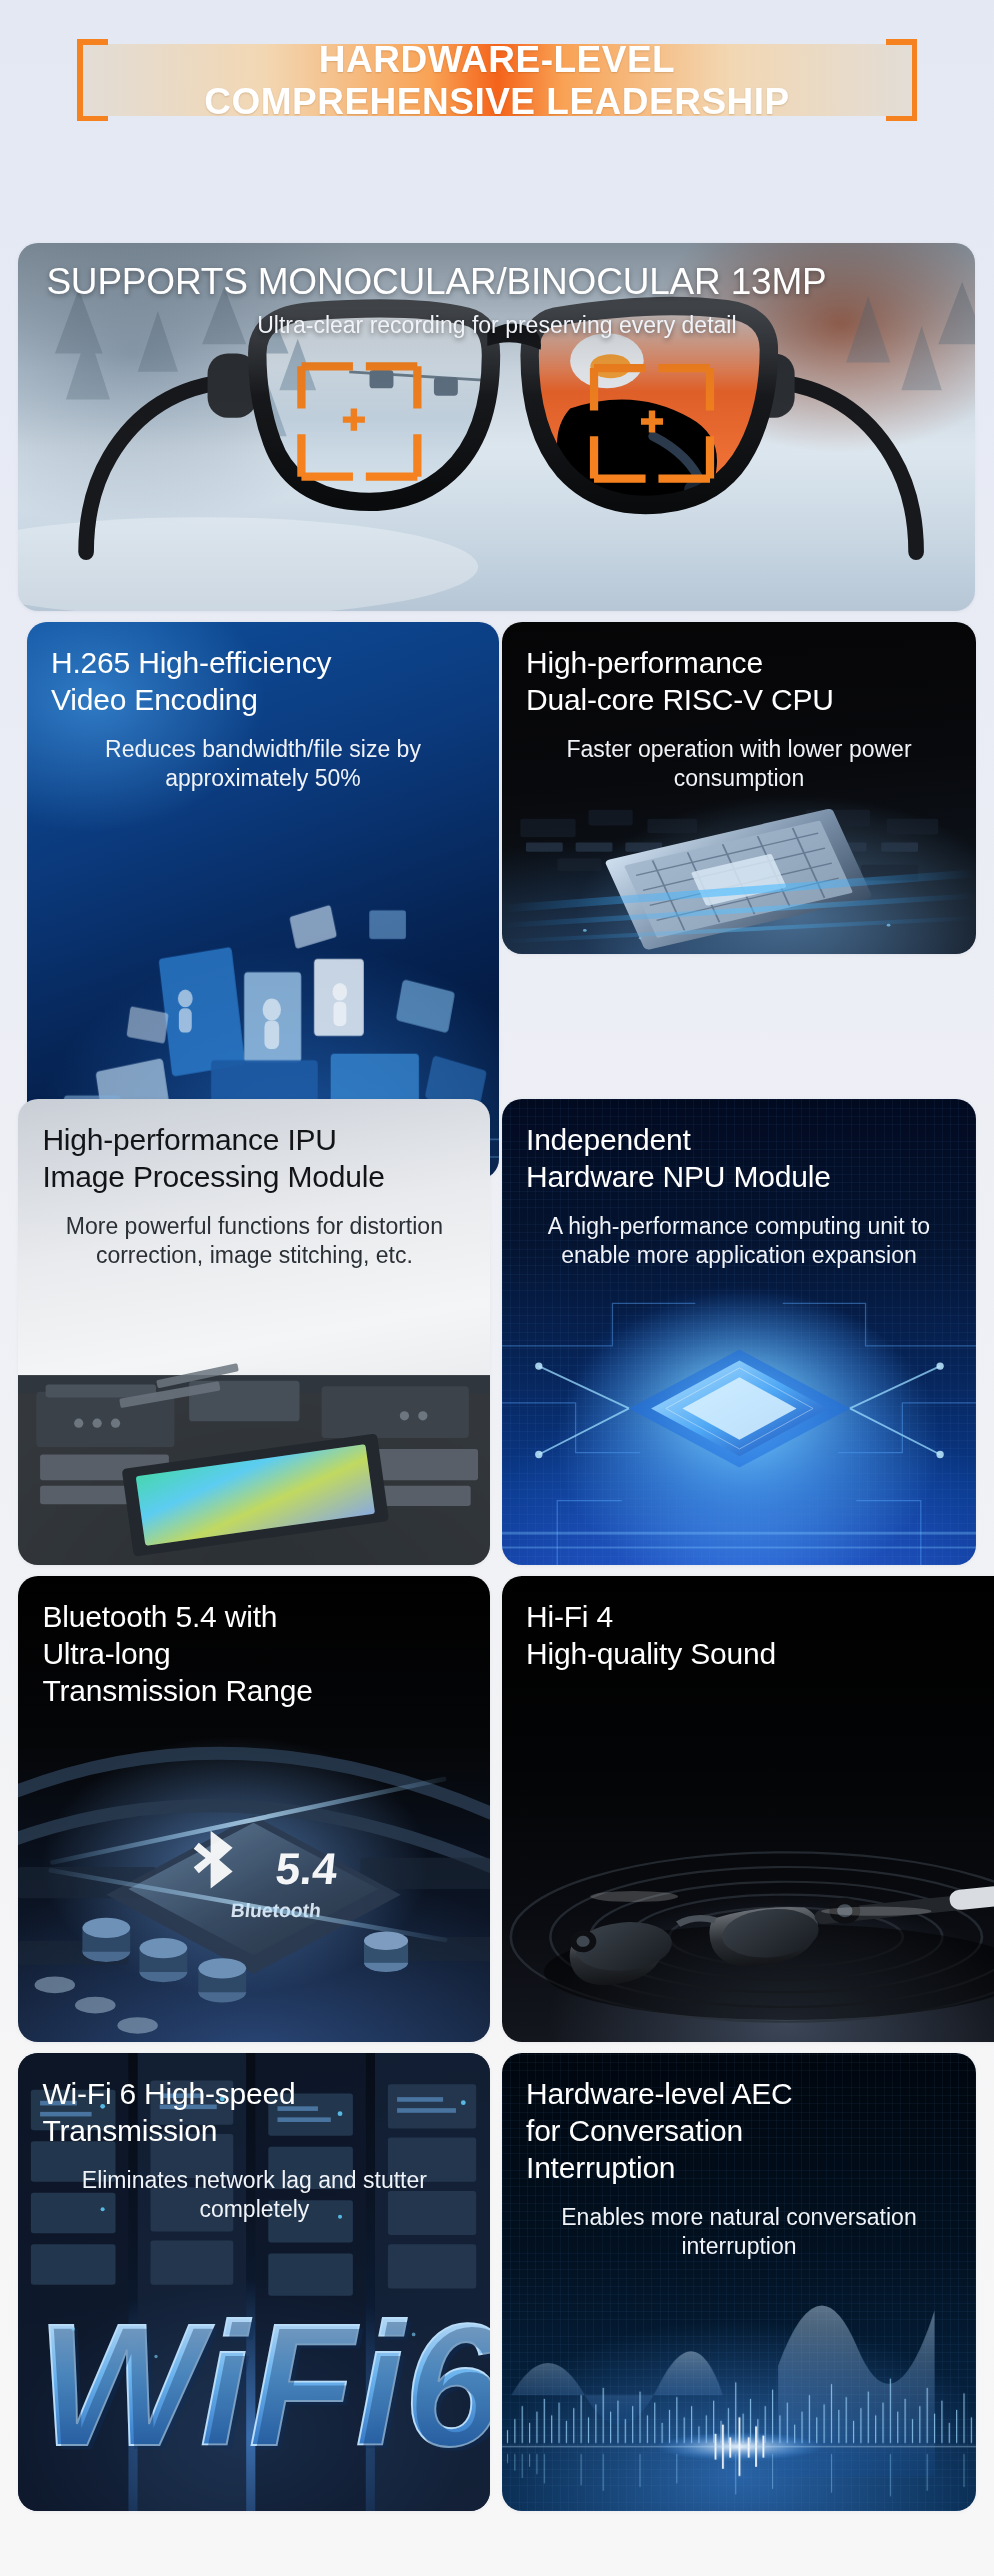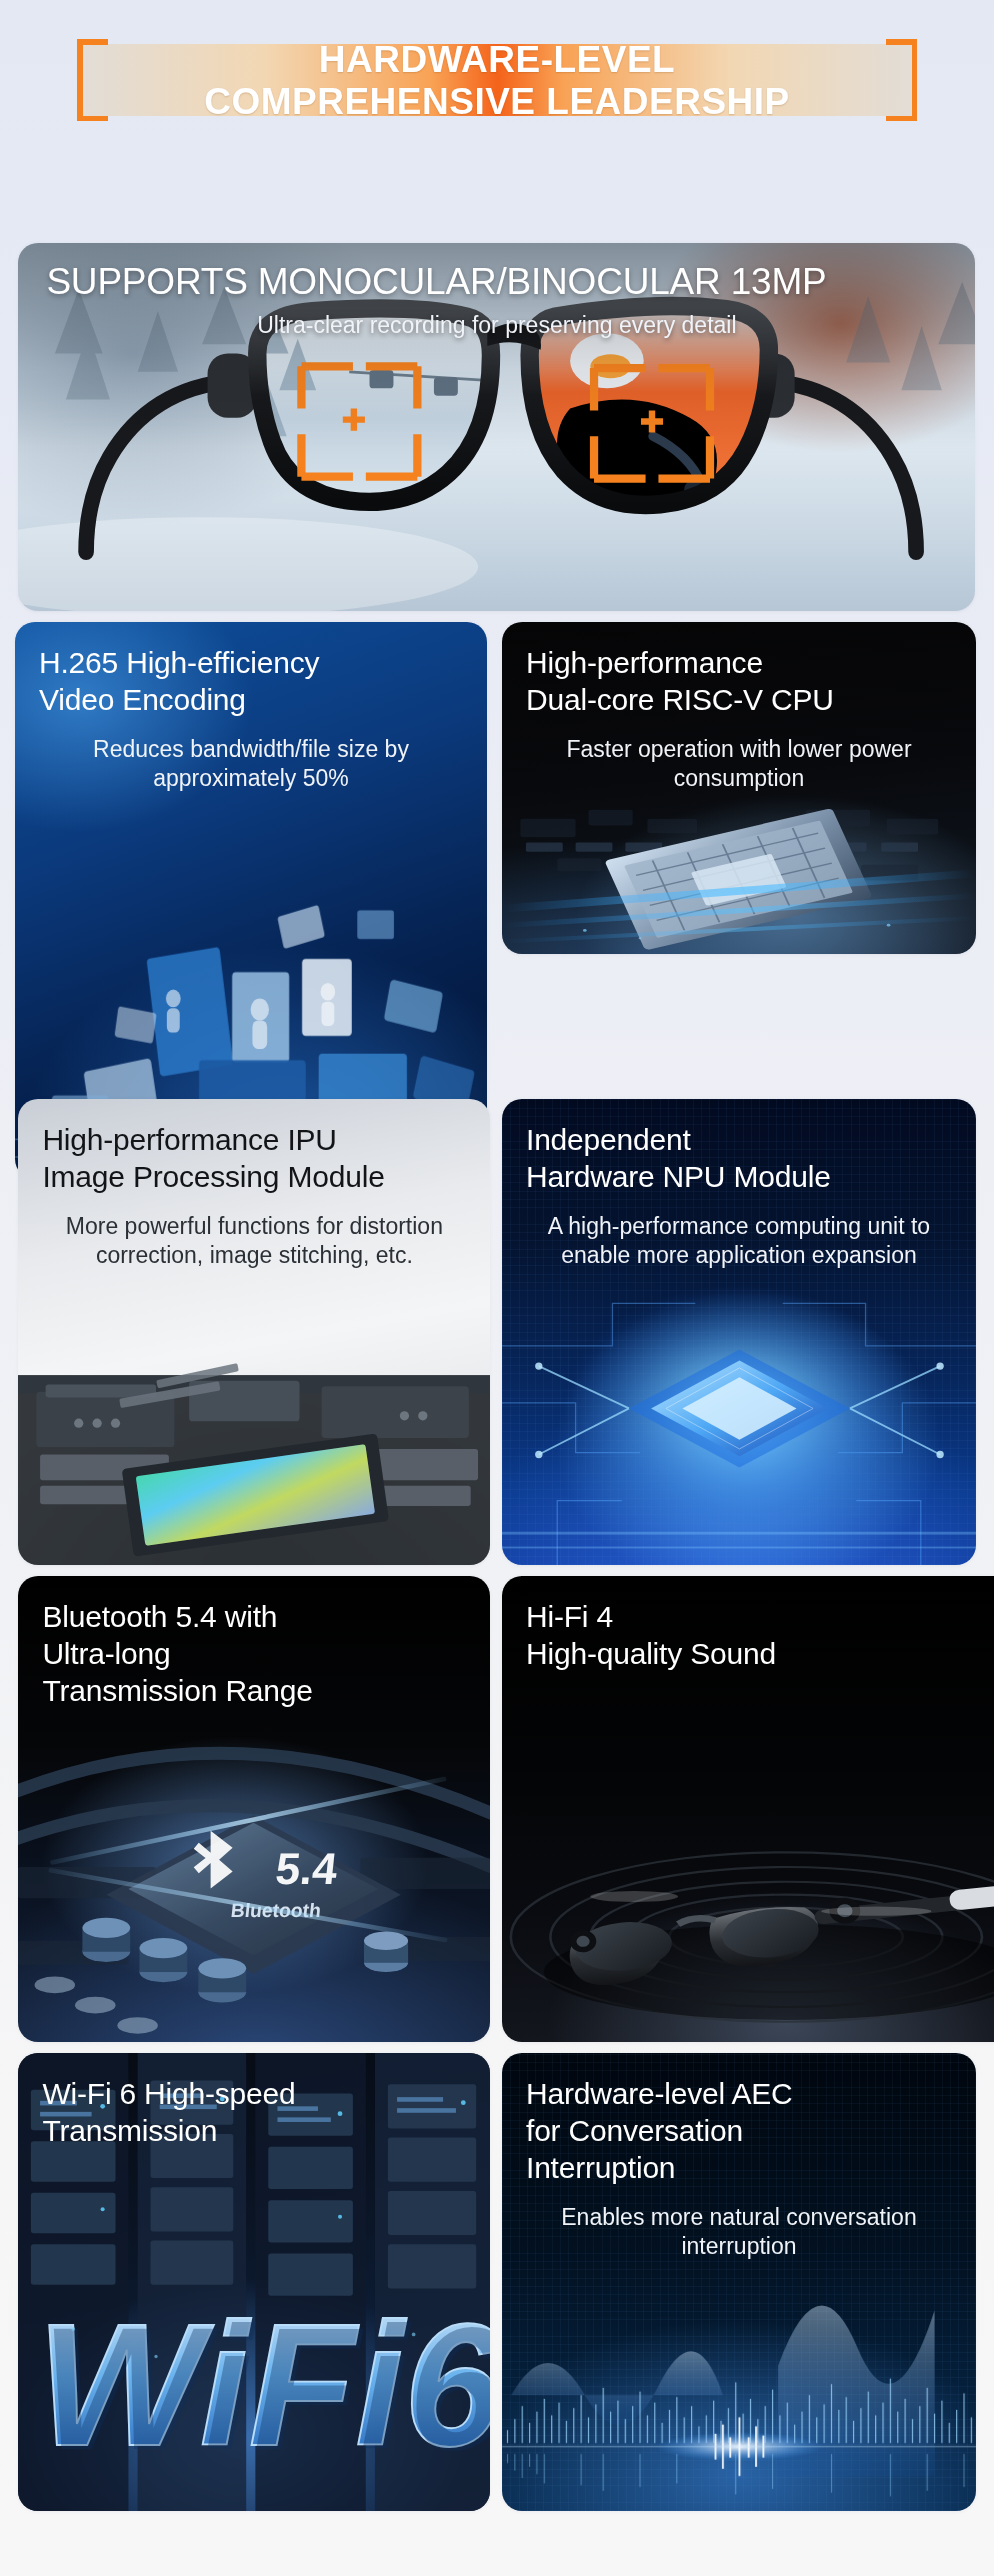--- a/index.html
+++ b/index.html
@@ -65,21 +65,21 @@
   .card.light h3{ color:#121417; }
   .card.light p{ color:#2b3036; }
 
   
   #card-hero{ left:18.4px; top:243px; width:957px; height:368px; }
   #card-hero .copy{ padding:16.6px 28px 0 28px; }
   #card-hero h3{ font-size:37px; line-height:44px; text-shadow:0 1.8px 5.5px rgba(0,0,0,.35); }
   #card-hero p{ margin-top:7.4px; font-size:23px; text-shadow:0 1.8px 5.5px rgba(0,0,0,.45); }
 
   
-  #card-h265{ left:15px;  top:622px;  width:472px; height:557px; }
+  #card-h265{ left:27px;  top:622px;  width:472px; height:557px; }
   #card-cpu { left:502px; top:622px;  width:474px; height:332px; }
   #card-ipu { left:18.4px;  top:1099px; width:472px; height:466px; }
   #card-npu { left:502px; top:1099px; width:474px; height:466px; }
   #card-bt  { left:18.4px;  top:1576px; width:472px; height:466px; }
   #card-hifi{ left:502px; top:1576px; width:567px; height:466px; }
   #card-wifi{ left:18.4px;  top:2053px; width:472px; height:458px; }
   #card-aec { left:502px; top:2053px; width:474px; height:458px; }
 
   
 
@@ -669,20 +669,21 @@
             <circle cx="150" cy="330" r="1.8"></circle>
             <circle cx="430" cy="306" r="2"></circle>
         </g>
       </svg>
     </div>
     <div class="copy">
       <h3>
         <span>Wi-Fi 6 High-speed</span><br>
         <span>Transmission</span>
       </h3>
+      <p>Eliminates network lag and stutter completely</p>
     </div>
   </div>
 
   <div class="card" id="card-aec">
     <div class="art art-aec">
       <div class="grid-mesh"></div>
       <svg class="svg-art" viewBox="0 0 515 498" preserveAspectRatio="none">
         <defs>
           <linearGradient id="aecW" x1="0" y1="0" x2="0" y2="1">
             <stop offset="0" stop-color="#cfe9ff" stop-opacity=".95"></stop>

